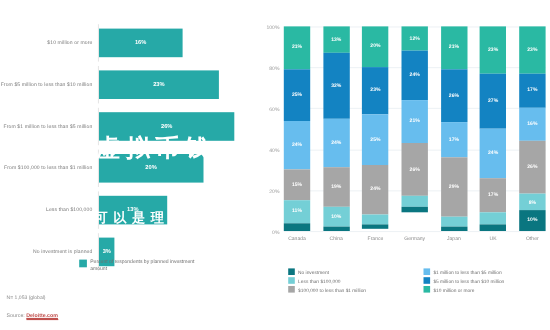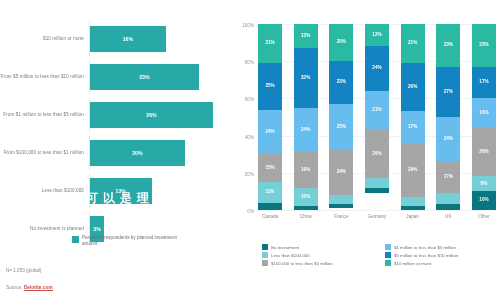--- a/index.html
+++ b/index.html
@@ -314,15 +314,16 @@
           <div class="rc-legend-sw" style="background: rgb(166, 166, 166);"></div>
           <div class="rc-legend-lab">$100,000 to less than $1 million</div>
         </div>
         <div class="rc-legend-item">
           <div class="rc-legend-sw" style="background: rgb(42, 185, 163);"></div>
           <div class="rc-legend-lab">$10 million or more</div>
         </div>
       </div>
   </div>
 
+  <div class="wm wm-2">体虚拟币钱</div>
   <div class="wm wm-3">可以是理</div>
 
 </div>
 
 </body></html>

